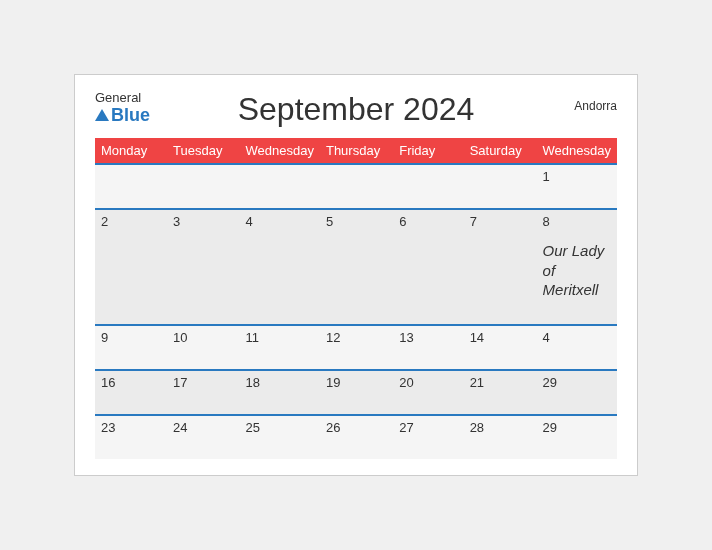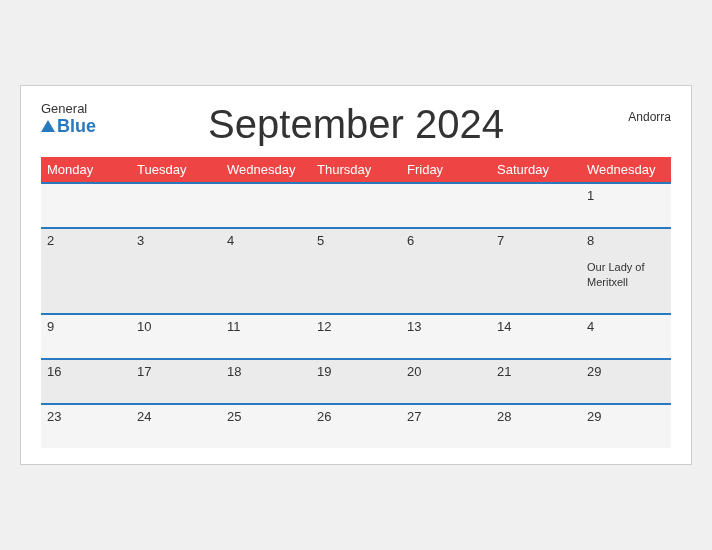--- a/index.html
+++ b/index.html
@@ -6,21 +6,21 @@
     body {
       width: 712px;
       height: 550px;
       background: #f0f0f0;
       font-family: Arial, sans-serif;
       display: flex;
       align-items: center;
       justify-content: center;
     }
     .calendar-wrapper {
-      width: 672px;
+      width: 564px;
       background: white;
       border: 1px solid #ccc;
       padding: 16px 20px 16px 20px;
     }
     .header {
       display: flex;
       align-items: center;
       justify-content: center;
       position: relative;
       margin-bottom: 10px;
@@ -48,21 +48,21 @@
     }
     .logo-triangle {
       width: 0;
       height: 0;
       border-left: 7px solid transparent;
       border-right: 7px solid transparent;
       border-bottom: 12px solid #2979c0;
       display: inline-block;
     }
     .calendar-title {
-      font-size: 40px;
+      font-size: 32px;
       font-weight: 300;
       color: #333;
       text-align: center;
     }
     .country-name {
       position: absolute;
       right: 0;
       top: 8px;
       font-size: 12px;
       color: #333;
@@ -94,24 +94,25 @@
       color: #333;
       vertical-align: top;
       border-top: 2px solid #2979c0;
       width: calc(100% / 7);
     }
     .day-number {
       font-size: 13px;
       color: #333;
     }
     .event-text {
-      font-size: 11px;
+      font-size: 15px;
       color: #333;
       margin-top: 12px;
       line-height: 1.3;
+      font-style: italic;
     }
     .last-row td {
       padding-bottom: 40px;
     }
   </style>
 </head>
 <body>
 
 <div class="calendar-wrapper">
   <div class="header">

